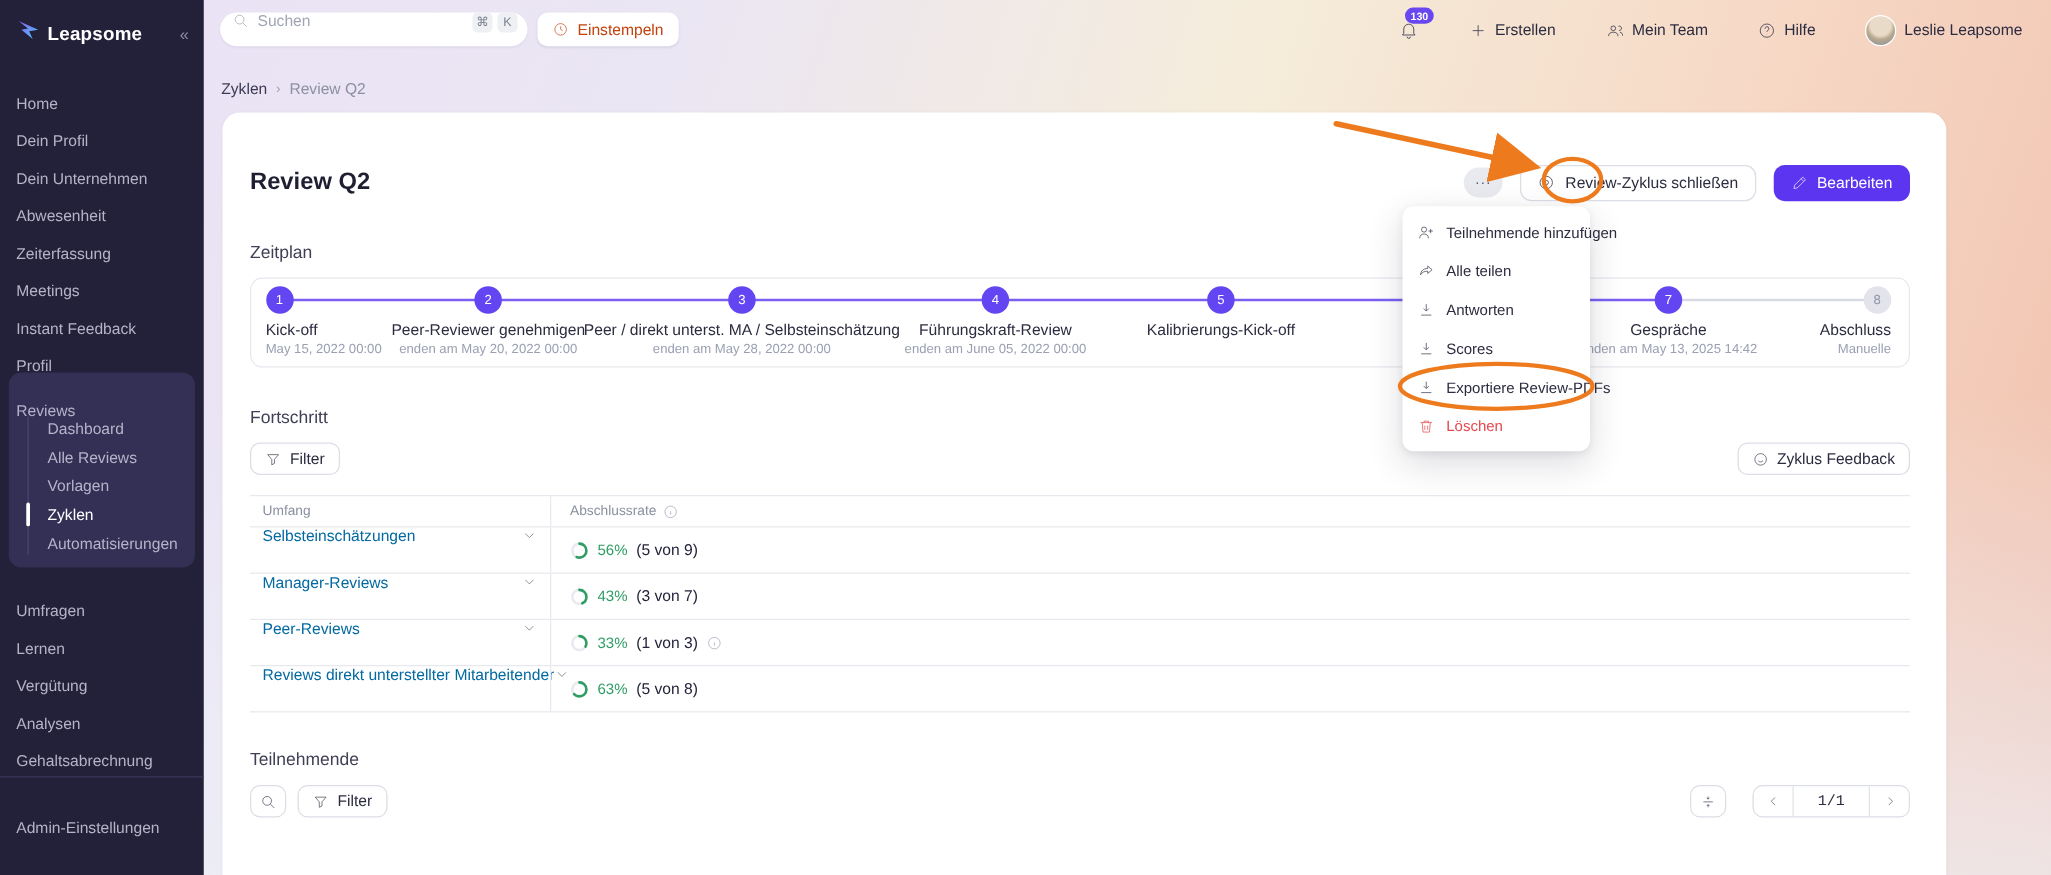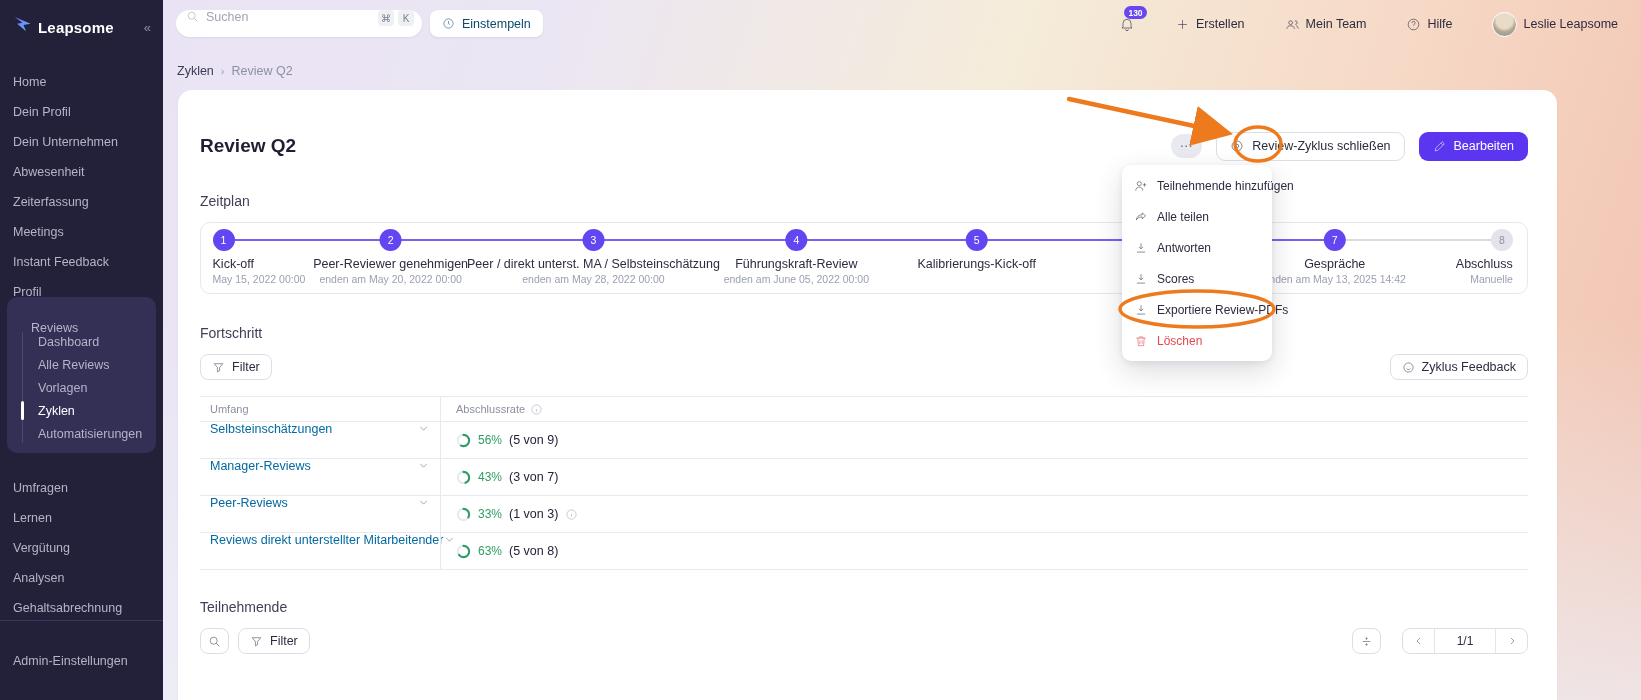--- a/index.html
+++ b/index.html
@@ -17,41 +17,41 @@
   
   .sidebar { position:absolute; left:0; top:0; width:163px; height:700px; background:#232139; z-index:3; color:#b6b3c9; }
   .logo-row { display:flex; align-items:center; padding:15px 12px 10px 13px; }
   .logo-mark svg { width:20px; height:20px; }
   .logo-text { font-weight:700; font-size:15px; color:#fff; margin-left:5px; letter-spacing:.2px; }
   .collapse-btn { margin-left:auto; color:#8f8cab; font-size:13px; cursor:pointer; }
   .nav { font-size:12.5px; margin-top:4px; }
   .nav-item { display:flex; gap:22px; height:30px; padding-left:13px; cursor:pointer;flex-direction:column; }
   .nav-item .ic { opacity:.8; }
   .group { background:#332f55; border-radius:10px; margin:4px 7px 6px; padding:2px 0 8px; }
-  .group .nav-item { padding-left:24px; height:28px; }
+  .group .nav-item { padding-left:6px; height:28px; }
   .subs { position:relative; margin-top:3px; }
   .subs::before { content:""; position:absolute; left:15px; top:2px; bottom:2px; width:1px; background:#4a4670; }
   .sub { height:23px; display:flex; align-items:center; padding-left:31px; cursor:pointer; position:relative; color:#b6b3c9; }
   .sub.active { color:#fff; }
   .sub.active::before { content:""; position:absolute; left:14px; top:2px; bottom:2px; width:3px; border-radius:2px; background:#fff; }
   .side-divider { height:1px; background:#3a3759; margin:11px 0; }
 
   
   .main { position:absolute; left:163px; top:0; right:0; bottom:0; z-index:1; }
 
   .search { position:absolute; left:13px; top:10px; width:246px; height:27px; background:#fff; border-radius:14px;
     display:flex; align-items:flex-start; padding:0 8px 0 10px; box-shadow:0 1px 2px rgba(40,40,70,.07); }
   .search .ic { width:13px; height:13px; color:#9aa0ae; }
   .search input { border:none; outline:none; flex:1; min-width:0; font:12.5px "Liberation Sans","DejaVu Sans",sans-serif; color:#3a3a50; margin-left:7px; background:transparent; }
   .search input::placeholder { color:#a0a5b4; }
   .kbd { background:#eef0f4; color:#787e8e; border-radius:4px; font-size:10px; height:16px; min-width:16px;
     display:flex; align-items:center; justify-content:center; margin-left:4px; padding:0 3px; }
   .clockin { position:absolute; left:267px; top:10px; height:27px; background:#fff; border-radius:8px; border:none;
     display:flex; align-items:center; gap:7px; padding:0 12px; font:12.5px "Liberation Sans","DejaVu Sans",sans-serif;
-    color:#0c4a6e; box-shadow:0 1px 2px rgba(40,40,70,.09); cursor:pointer; }
+    color:#c2410c; box-shadow:0 1px 2px rgba(40,40,70,.09); cursor:pointer; }
   .clockin .ic { width:13px; height:13px; }
 
   .top-right { position:absolute; right:23px; top:0; height:48px; display:flex; align-items:center; gap:40px; font-size:12.5px; color:#2c2c40; }
   .tr-item { display:flex; align-items:center; gap:6px; cursor:pointer; }
   .tr-item .ic { width:15px; height:15px; color:#33334a; }
   .bell-wrap { position:relative; cursor:pointer; }
   .bell-wrap .ic { width:16px; height:16px; color:#33334a; }
   .badge { position:absolute; top:-10px; left:5px; background:#6847f0; color:#fff; font-size:8.5px; font-weight:bold;
     border-radius:7px; padding:1.5px 4.5px; }
   .avatar { width:25px; height:25px; border-radius:50%; border:1px solid #fff;
@@ -113,21 +113,21 @@
   .arc .bgc { stroke:#e8eaef; }
   .arc .fgc { stroke:#2f9e64; }
   .pct { color:#2f9e64; font-size:12px; }
   .cnt { font-size:12.5px; color:#23233a; }
   .info-ic { color:#9aa0b2; } .info-ic .ic { width:13px; height:13px; }
 
   .lbl-teilnehmende { margin-top:29px; }
   .icon-btn { width:29px; height:26px; border:1px solid #dcdee6; border-radius:8px; background:#fff;
     display:flex; align-items:center; justify-content:center; color:#3c3c50; cursor:pointer; }
   .icon-btn .ic { width:13px; height:13px; }
-  .pager-cluster { margin-left:auto; display:flex; align-items:center; gap:21px; }
+  .pager-cluster { margin-left:auto; display:flex; align-items:center; gap:21px;font-family:Liberation Mono, monospace; }
   .pager { display:flex; align-items:stretch; height:26px; border:1px solid #dcdee6; border-radius:8px; background:#fff; overflow:hidden; }
   .pg-btn { width:31px; display:flex; align-items:center; justify-content:center; color:#3c3c50; cursor:pointer; }
   .pg-btn .ic { width:12px; height:12px; }
   .pg-ind { width:62px; border-left:1px solid #e2e4ea; border-right:1px solid #e2e4ea; display:flex; align-items:center;
     justify-content:center; font-size:12px; color:#2c2c40; }
 
   
   .menu { position:absolute; left:944px; top:75px; width:150px; background:#fff; border-radius:9px; z-index:5;
     box-shadow:0 10px 28px rgba(35,33,57,.16),0 2px 6px rgba(35,33,57,.08); padding:5px 0; }
   .menu-item { height:31px; display:flex; align-items:center; gap:9px; padding:0 12px; font-size:12px; color:#2c2c40;

